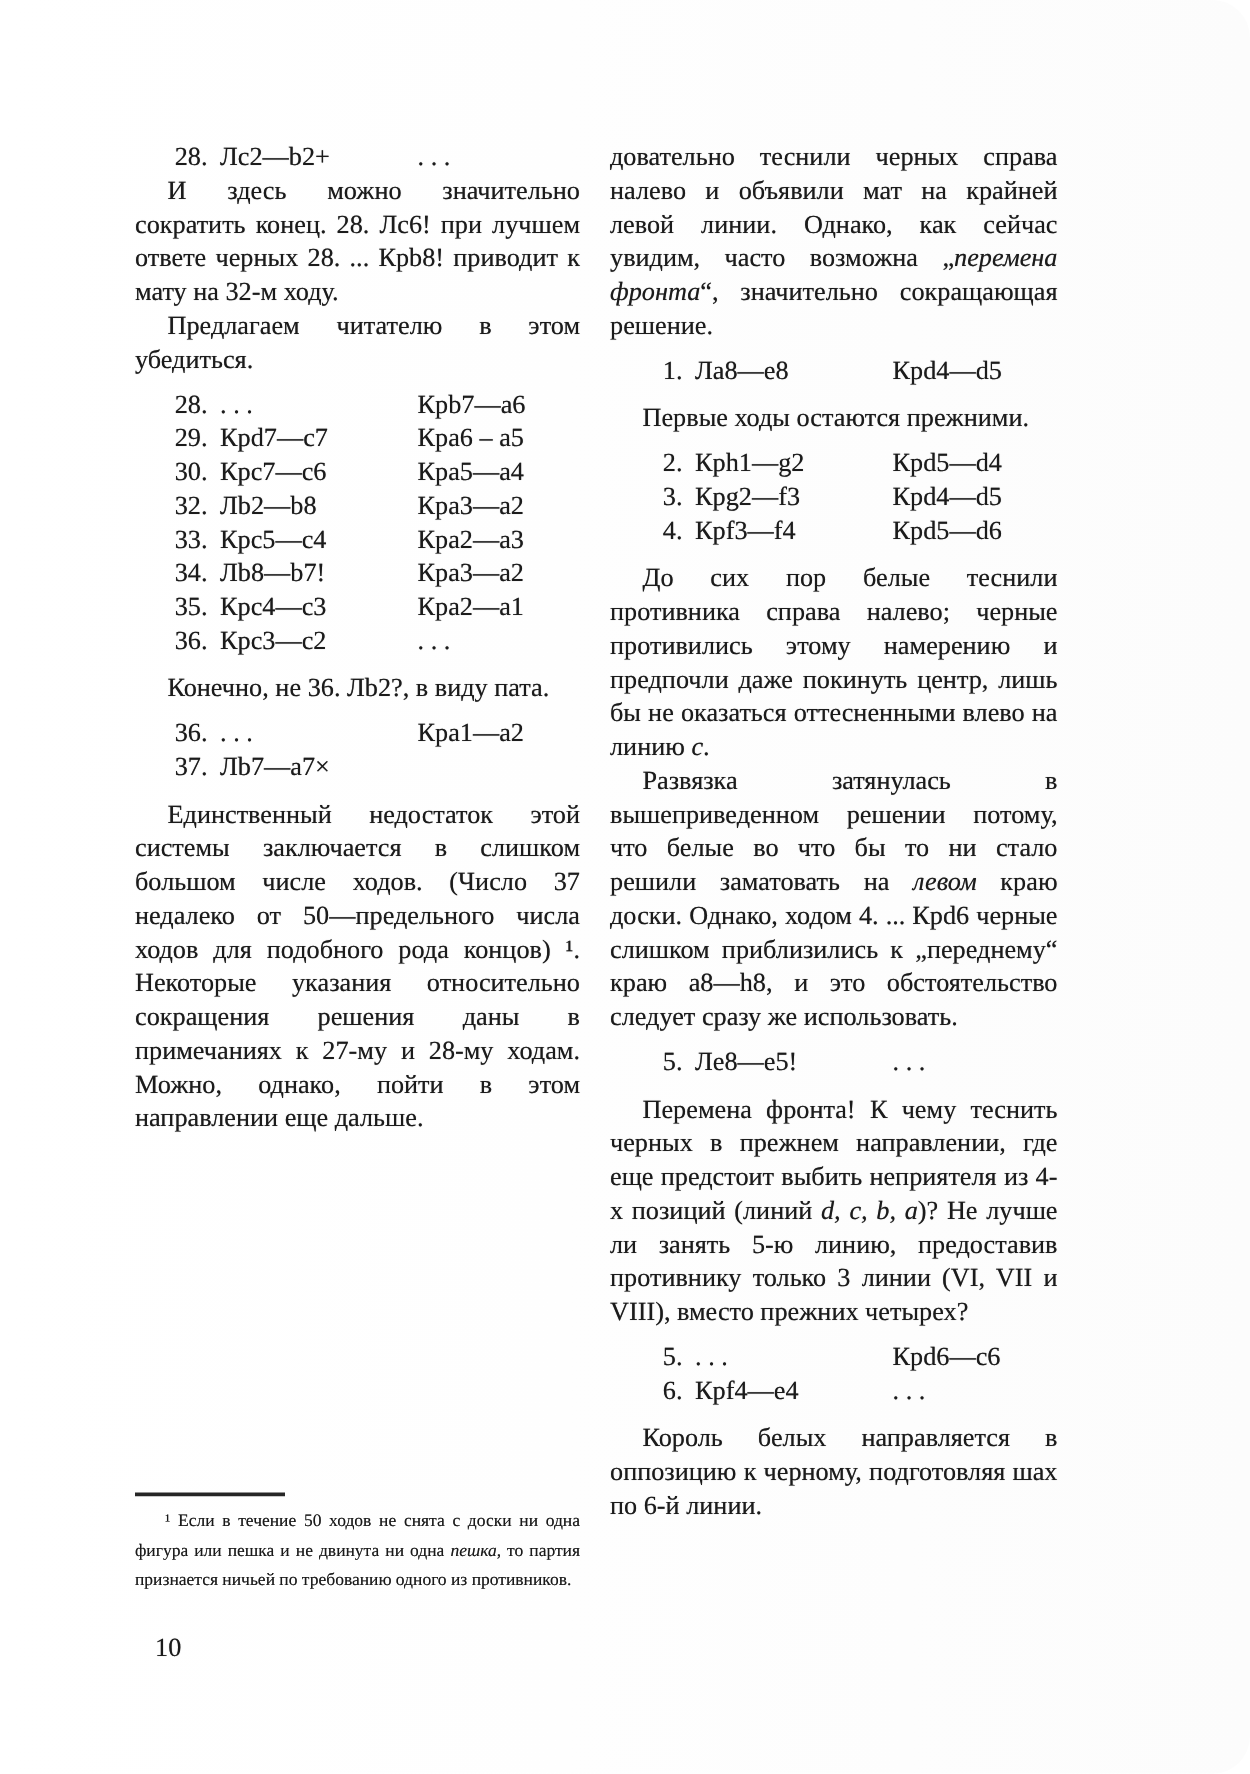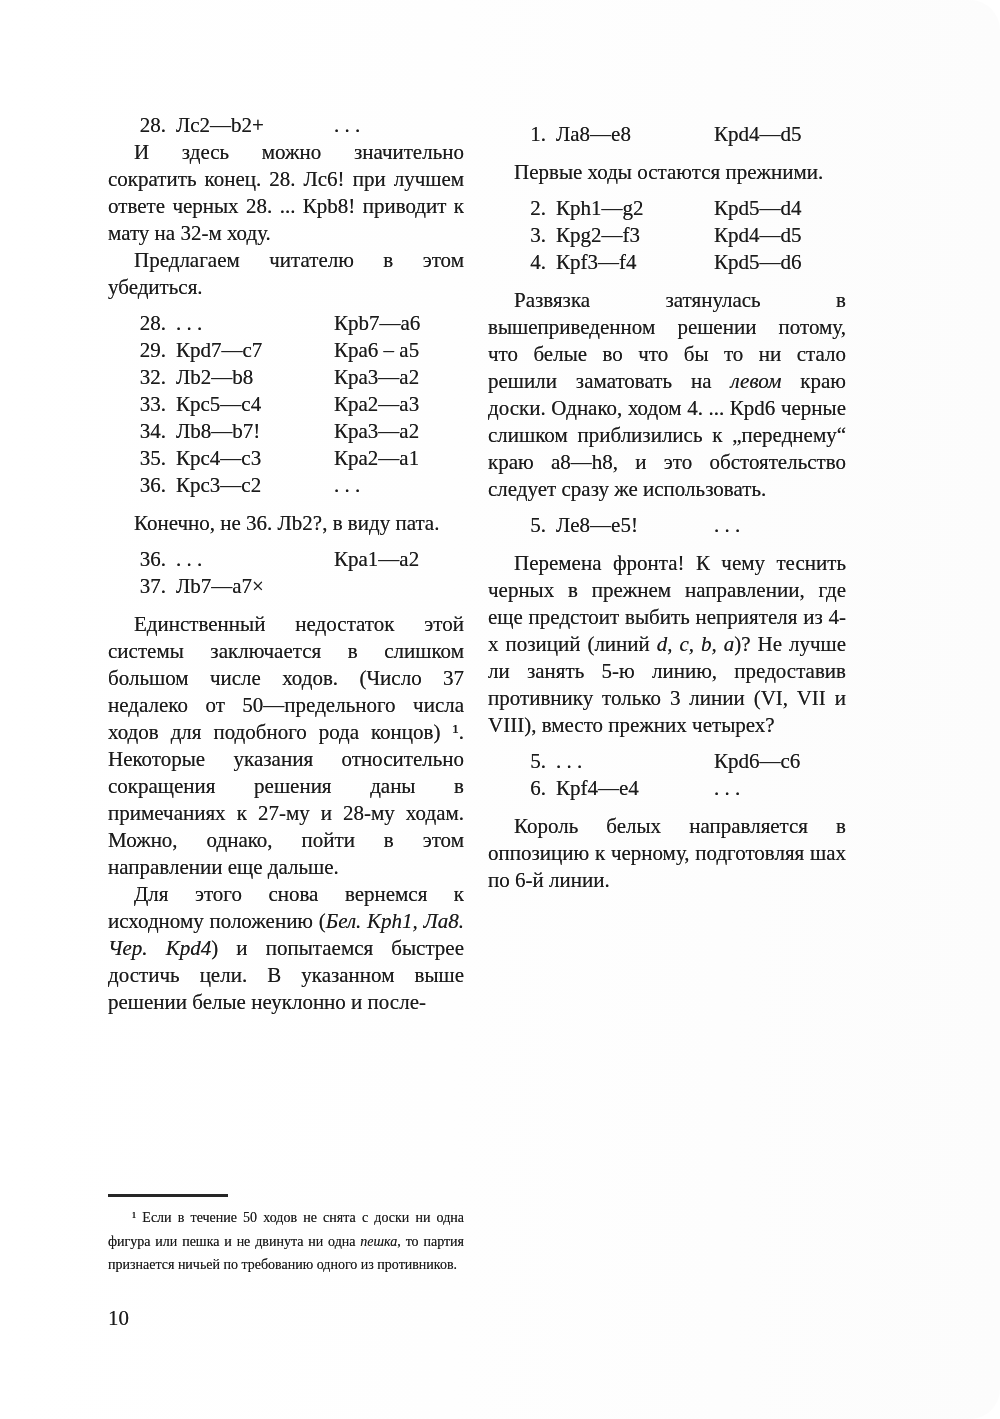--- a/index.html
+++ b/index.html
@@ -35,21 +35,21 @@
   .mv-pad   { padding-left: 18px; }
 
   .footnote-block { position: absolute; left: 0; top: 1082px; width: 100%; }
   .fn-rule { width: 120px; border-top: 3px solid #262626; margin-bottom: 9px; }
   .footnote-block p {
     font-size: 14px;
     line-height: 23.5px;
     text-indent: 24px;
     text-shadow: 0 0 0.4px rgba(10,10,10,0.6);
   }
-  .page-number { position: absolute; left: 0; top: 1193px; font-size: 21px; }
+  .page-number { position: absolute; left: 16px; top: 1193px; font-size: 21px; }
   i { font-style: italic; }
 </style>
 </head>
 <body>
 
 <div class="page">
 
   <div class="col col-left">
 
     <div class="move-row">
@@ -64,20 +64,25 @@
     <div class="mv-group">
       <div class="move-row">
         <span class="mv-num">28.</span>
         <span class="mv-white">. . .</span>
         <span class="mv-black">Крb7—a6</span>
       </div>
       <div class="move-row">
         <span class="mv-num">29.</span>
         <span class="mv-white">Крd7—c7</span>
         <span class="mv-black">Крa6 – a5</span>
+      </div>
+      <div class="move-row">
+        <span class="mv-num">30.</span>
+        <span class="mv-white">Крc7—c6</span>
+        <span class="mv-black">Крa5—a4</span>
       </div>
       <div class="move-row">
         <span class="mv-num">32.</span>
         <span class="mv-white">Лb2—b8</span>
         <span class="mv-black">Крa3—a2</span>
       </div>
       <div class="move-row">
         <span class="mv-num">33.</span>
         <span class="mv-white">Крc5—c4</span>
         <span class="mv-black">Крa2—a3</span>
@@ -108,32 +113,32 @@
         <span class="mv-black">Крa1—a2</span>
       </div>
       <div class="move-row">
         <span class="mv-num">37.</span>
         <span class="mv-white">Лb7—a7×</span>
         <span class="mv-black"></span>
       </div>
     </div>
 
     <p class="indent"><span>Единственный недостаток этой системы заключается в слишком большом числе ходов. (Число 37 недалеко от 50—предельного числа ходов для подобного рода концов) ¹. Некоторые указания относительно сокращения решения даны в примечаниях к 27-му и 28-му ходам. Можно, однако, пойти в этом направлении еще дальше.</span></p>
-    <p class="indent"><span>Для этого снова вернемся к исходному положению (</span><i>Бел. Крh1, Лa8. Чер. Крd4</i><span>) и попытаемся быстрее достичь цели. В указанном выше решении белые неуклонно и после-</span></p>
 
     <div class="footnote-block">
       <div class="fn-rule"></div>
       <p><span>¹ Если в течение 50 ходов не снята с доски ни одна фигура или пешка и не двинута ни одна </span><i>пешка</i><span>, то партия признается ничьей по требованию одного из противников.</span></p>
     </div>
 
     <div class="page-number">10</div>
   </div>
 
   <div class="col col-right">
 
+    <p><span>довательно теснили черных справа налево и объявили мат на крайней левой линии. Однако, как сейчас увидим, часто возможна „</span><i>перемена фронта</i><span>“, значительно сокращающая решение.</span></p>
 
     <div class="mv-group">
       <div class="move-row">
         <span class="mv-num">1.</span>
         <span class="mv-white">Лa8—e8</span>
         <span class="mv-black">Крd4—d5</span>
       </div>
     </div>
 
     <p class="indent"><span>Первые ходы остаются прежними.</span></p>
@@ -149,20 +154,21 @@
         <span class="mv-white">Крg2—f3</span>
         <span class="mv-black">Крd4—d5</span>
       </div>
       <div class="move-row">
         <span class="mv-num">4.</span>
         <span class="mv-white">Крf3—f4</span>
         <span class="mv-black">Крd5—d6</span>
       </div>
     </div>
 
+    <p class="indent"><span>До сих пор белые теснили противника справа налево; черные противились этому намерению и предпочли даже покинуть центр, лишь бы не оказаться оттесненными влево на линию </span><i>c</i><span>.</span></p>
     <p class="indent"><span>Развязка затянулась в вышеприведенном решении потому, что белые во что бы то ни стало решили заматовать на </span><i>левом</i><span> краю доски. Однако, ходом 4. ... Крd6 черные слишком приблизились к „переднему“ краю a8—h8, и это обстоятельство следует сразу же использовать.</span></p>
 
     <div class="mv-group">
       <div class="move-row">
         <span class="mv-num">5.</span>
         <span class="mv-white">Лe8—e5!</span>
         <span class="mv-black">. . .</span>
       </div>
     </div>
 

